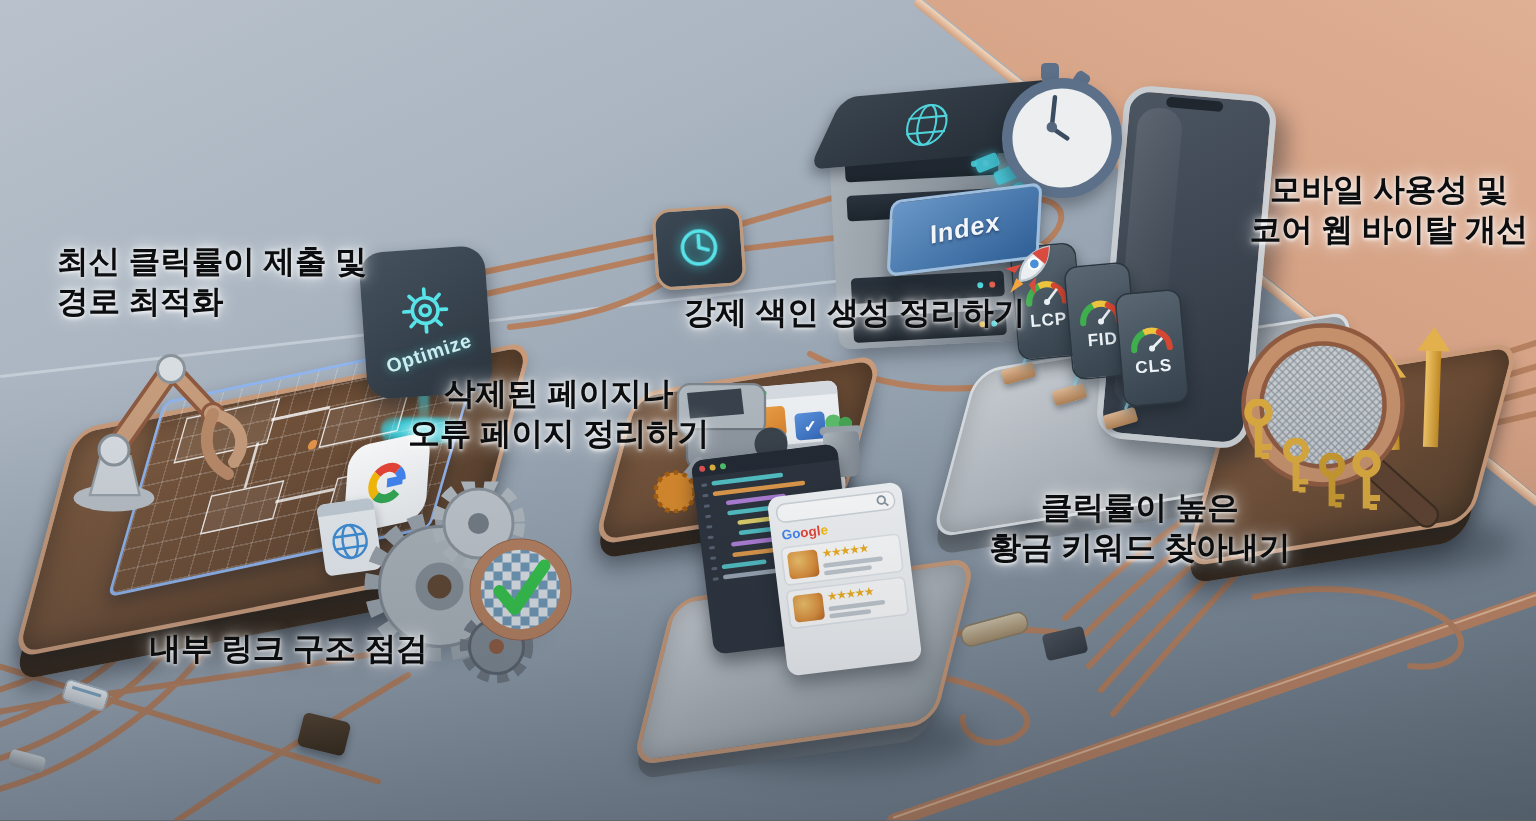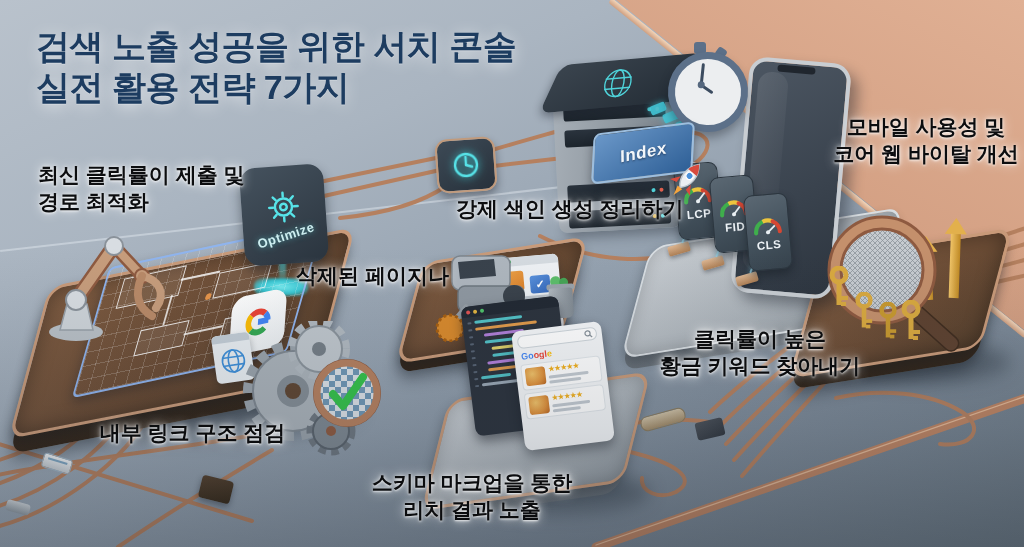--- a/index.html
+++ b/index.html
@@ -20,21 +20,21 @@
   #vignette{left:0;top:0;width:1024px;height:547px;
     background:linear-gradient(180deg,rgba(0,0,0,0) 45%,rgba(35,46,60,.14) 78%,rgba(26,35,46,.28) 100%);}
 
   
   #title{left:36px;top:26px;color:#1d3c60;font-weight:800;font-size:34px;line-height:1.22;
     letter-spacing:-.5px;text-shadow:0 2px 16px rgba(255,255,255,.65),0 1px 0 rgba(255,255,255,.25);z-index:9;}
   .lbl{color:#0c0d0f;font-weight:800;font-size:21px;line-height:1.28;white-space:nowrap;z-index:9;
     text-shadow:0 0 12px rgba(255,255,255,.9),0 0 4px rgba(255,255,255,.75),0 1px 2px rgba(255,255,255,.6);}
   .lbl.center{text-align:center;}
   #lbl-sitemap{left:38px;top:162px;}
-  #lbl-cleanup{left:270px;top:263px;width:205px;}
+  #lbl-cleanup{left:270px;top:250px;width:205px;}
   #lbl-indexing{left:456px;top:196px;}
   #lbl-mobile{left:828px;top:114px;width:196px;}
   #lbl-links{left:80px;top:420px;width:225px;}
   #lbl-schema{left:342px;top:470px;width:260px;}
   #lbl-keywords{left:636px;top:326px;width:248px;}
 
   
   #wires{left:0;top:0;z-index:1;}
   .wire{stroke:#b5805f;stroke-width:4;fill:none;stroke-linecap:round;}
   .wire-hi{stroke:#e3b795;stroke-width:1.3;fill:none;stroke-linecap:round;}
@@ -255,45 +255,38 @@
     <path class="wire" d="M952,252 L1032,226"></path>
     <path class="wire" d="M958,264 L1032,242"></path>
     <path class="wire" d="M964,276 L1032,258"></path>
     <path class="wire" d="M970,288 L1032,274"></path>
 
     <path class="wire-thick" d="M596,547 L1032,396"></path>
     <path class="wire-hi" d="M596,545 L1032,394"></path>
     <path class="wire" d="M836,398 C880,388 930,392 962,412 C986,428 972,448 940,444"></path>
   </svg>
 
-  <div class="abs" id="title">
-    <div>검색 노출 성공을 위한 서치 콘솔</div>
-    <div>실전 활용 전략 7가지</div>
-  </div>
 
   <div class="abs lbl" id="lbl-sitemap">
     <div>최신 클릭률이 제출 및</div>
     <div>경로 최적화</div>
   </div>
   <div class="abs lbl center" id="lbl-cleanup">
     <div>삭제된 페이지나</div>
+    <div>오류 페이지 정리하기</div>
   </div>
   <div class="abs lbl" id="lbl-indexing">
     <div>강제 색인 생성 정리하기</div>
   </div>
   <div class="abs lbl center" id="lbl-mobile">
     <div>모바일 사용성 및</div>
     <div>코어 웹 바이탈 개선</div>
   </div>
   <div class="abs lbl center" id="lbl-links">
     <div>내부 링크 구조 점검</div>
-  </div>
-  <div class="abs lbl center" id="lbl-schema">
-    <div>스키마 마크업을 통한</div>
-    <div>리치 결과 노출</div>
   </div>
   <div class="abs lbl center" id="lbl-keywords">
     <div>클릭률이 높은</div>
     <div>황금 키워드 찾아내기</div>
   </div>
 
   <div class="abs" id="beam"></div>
   <div class="abs" id="glow-pad"></div>
   <div class="abs" id="optimize-sign">
     <svg width="38" height="38" viewBox="0 0 40 40">

